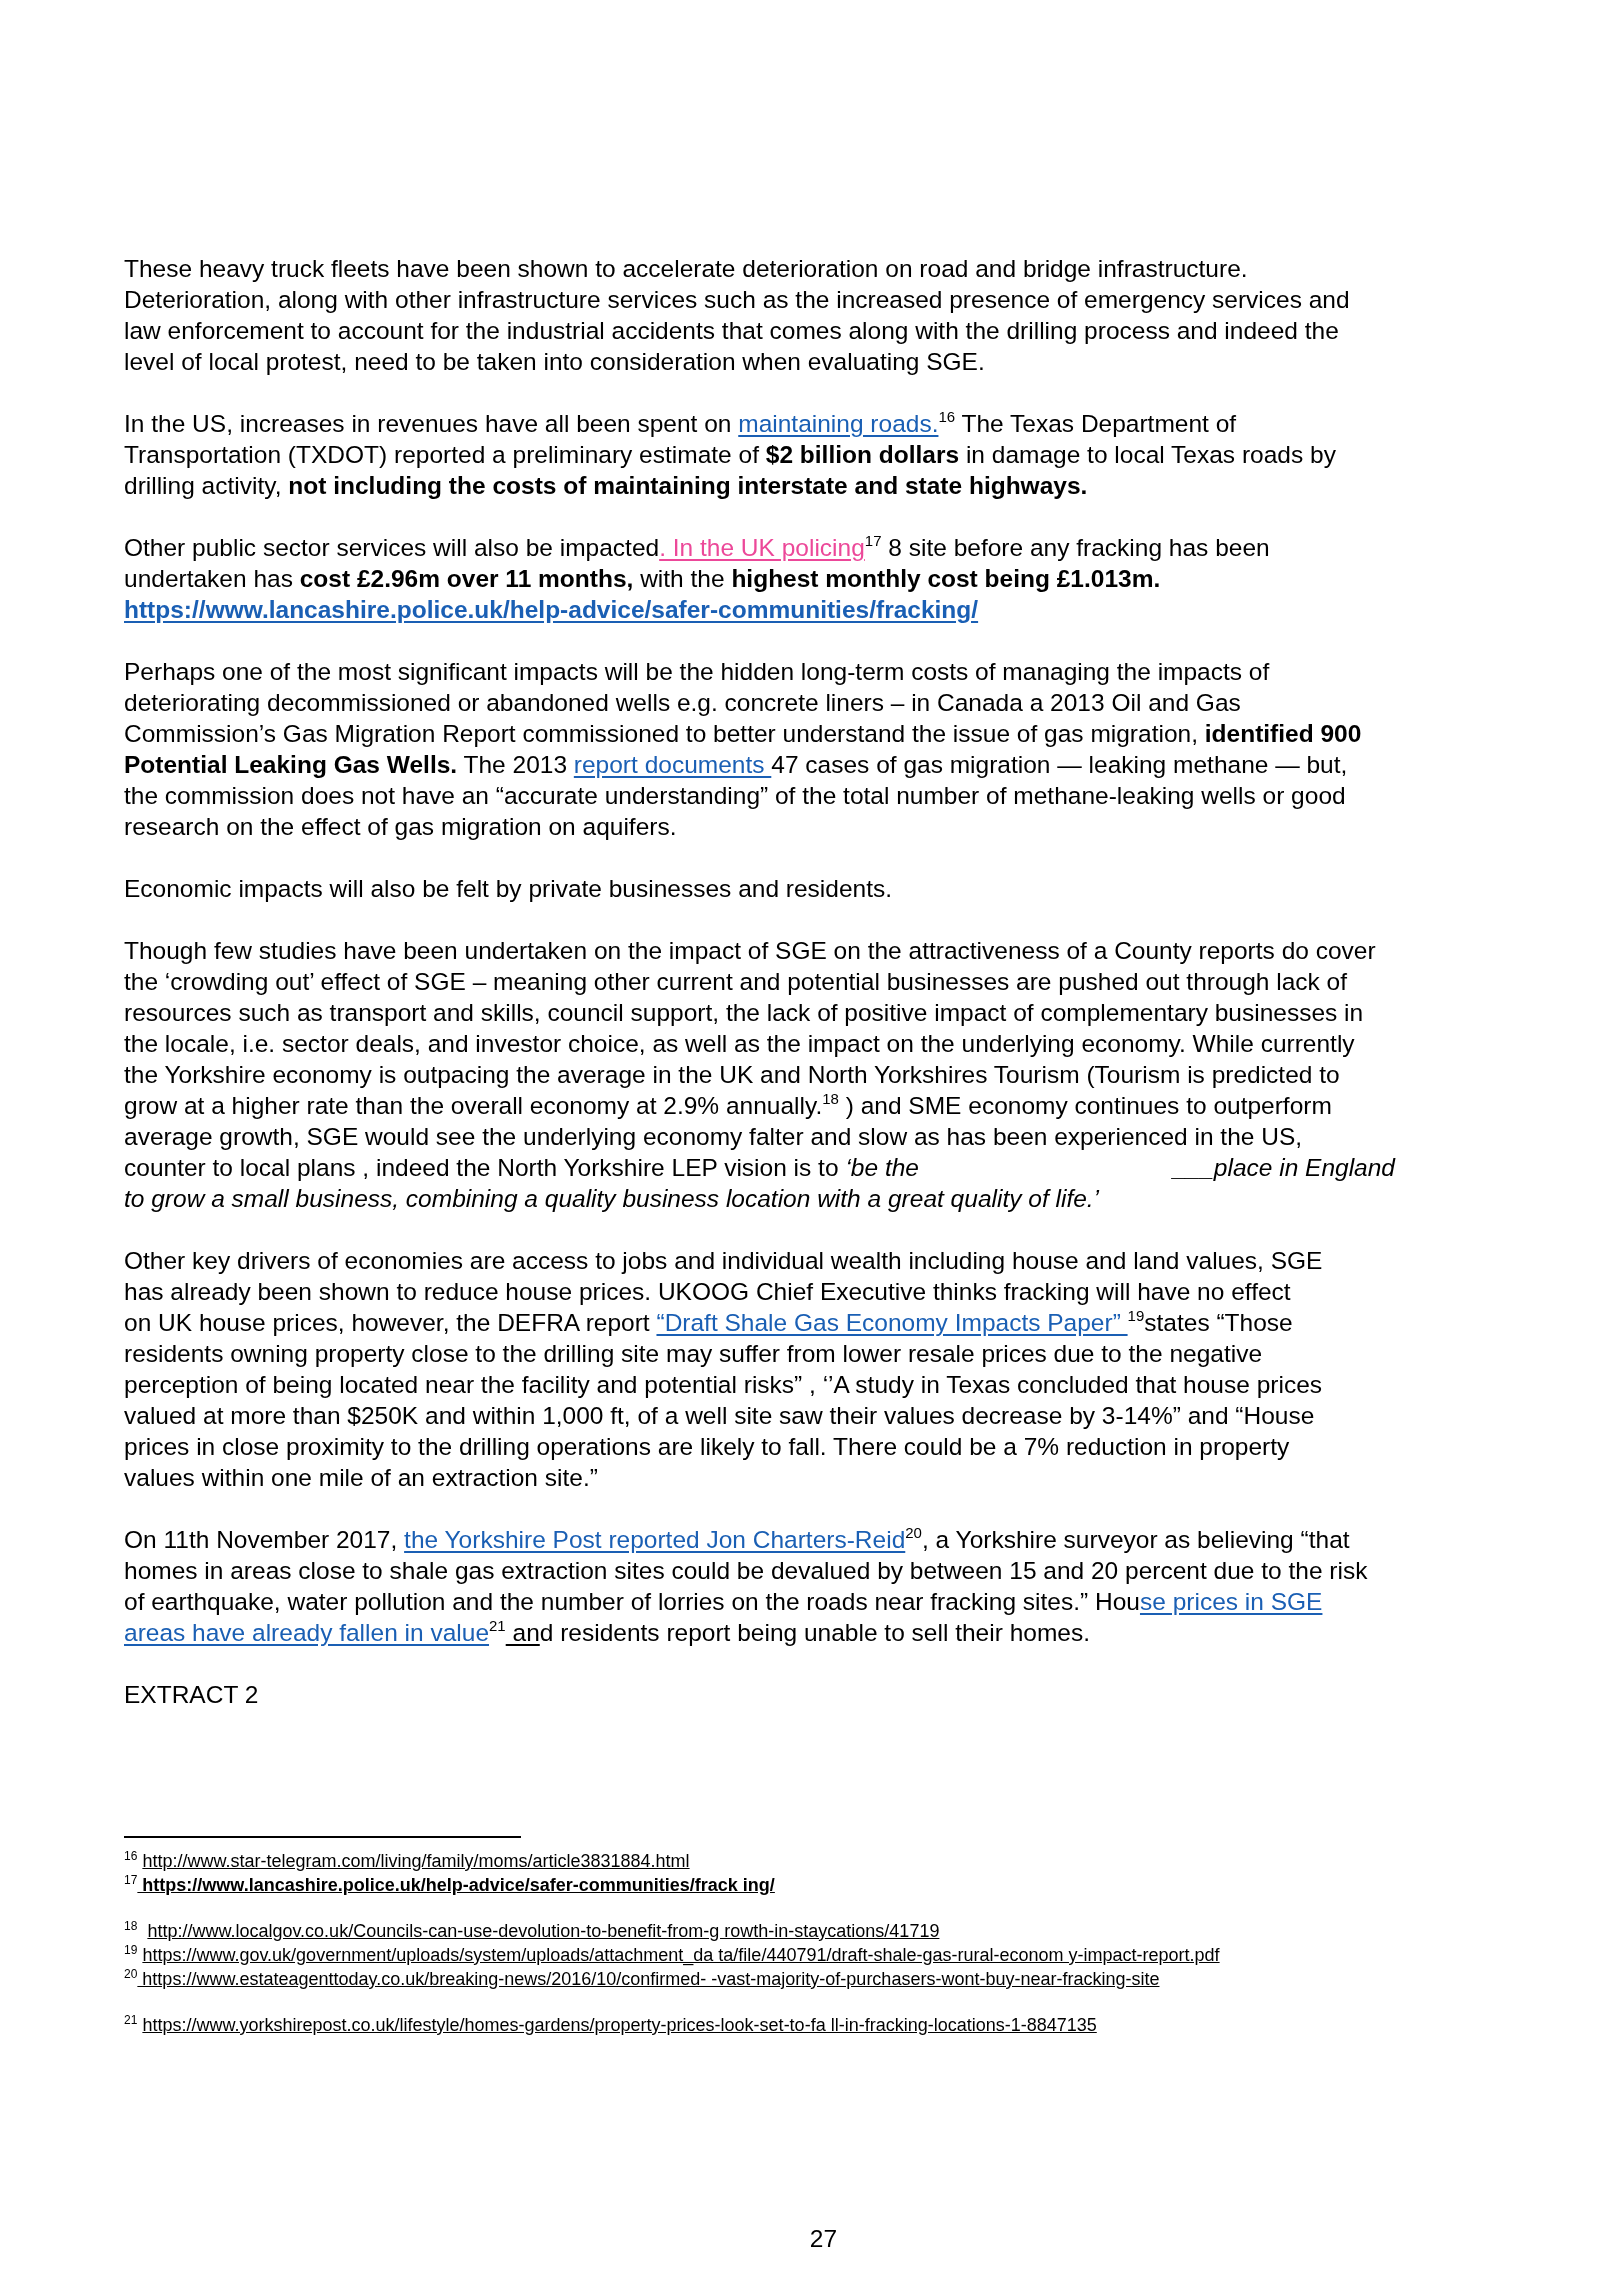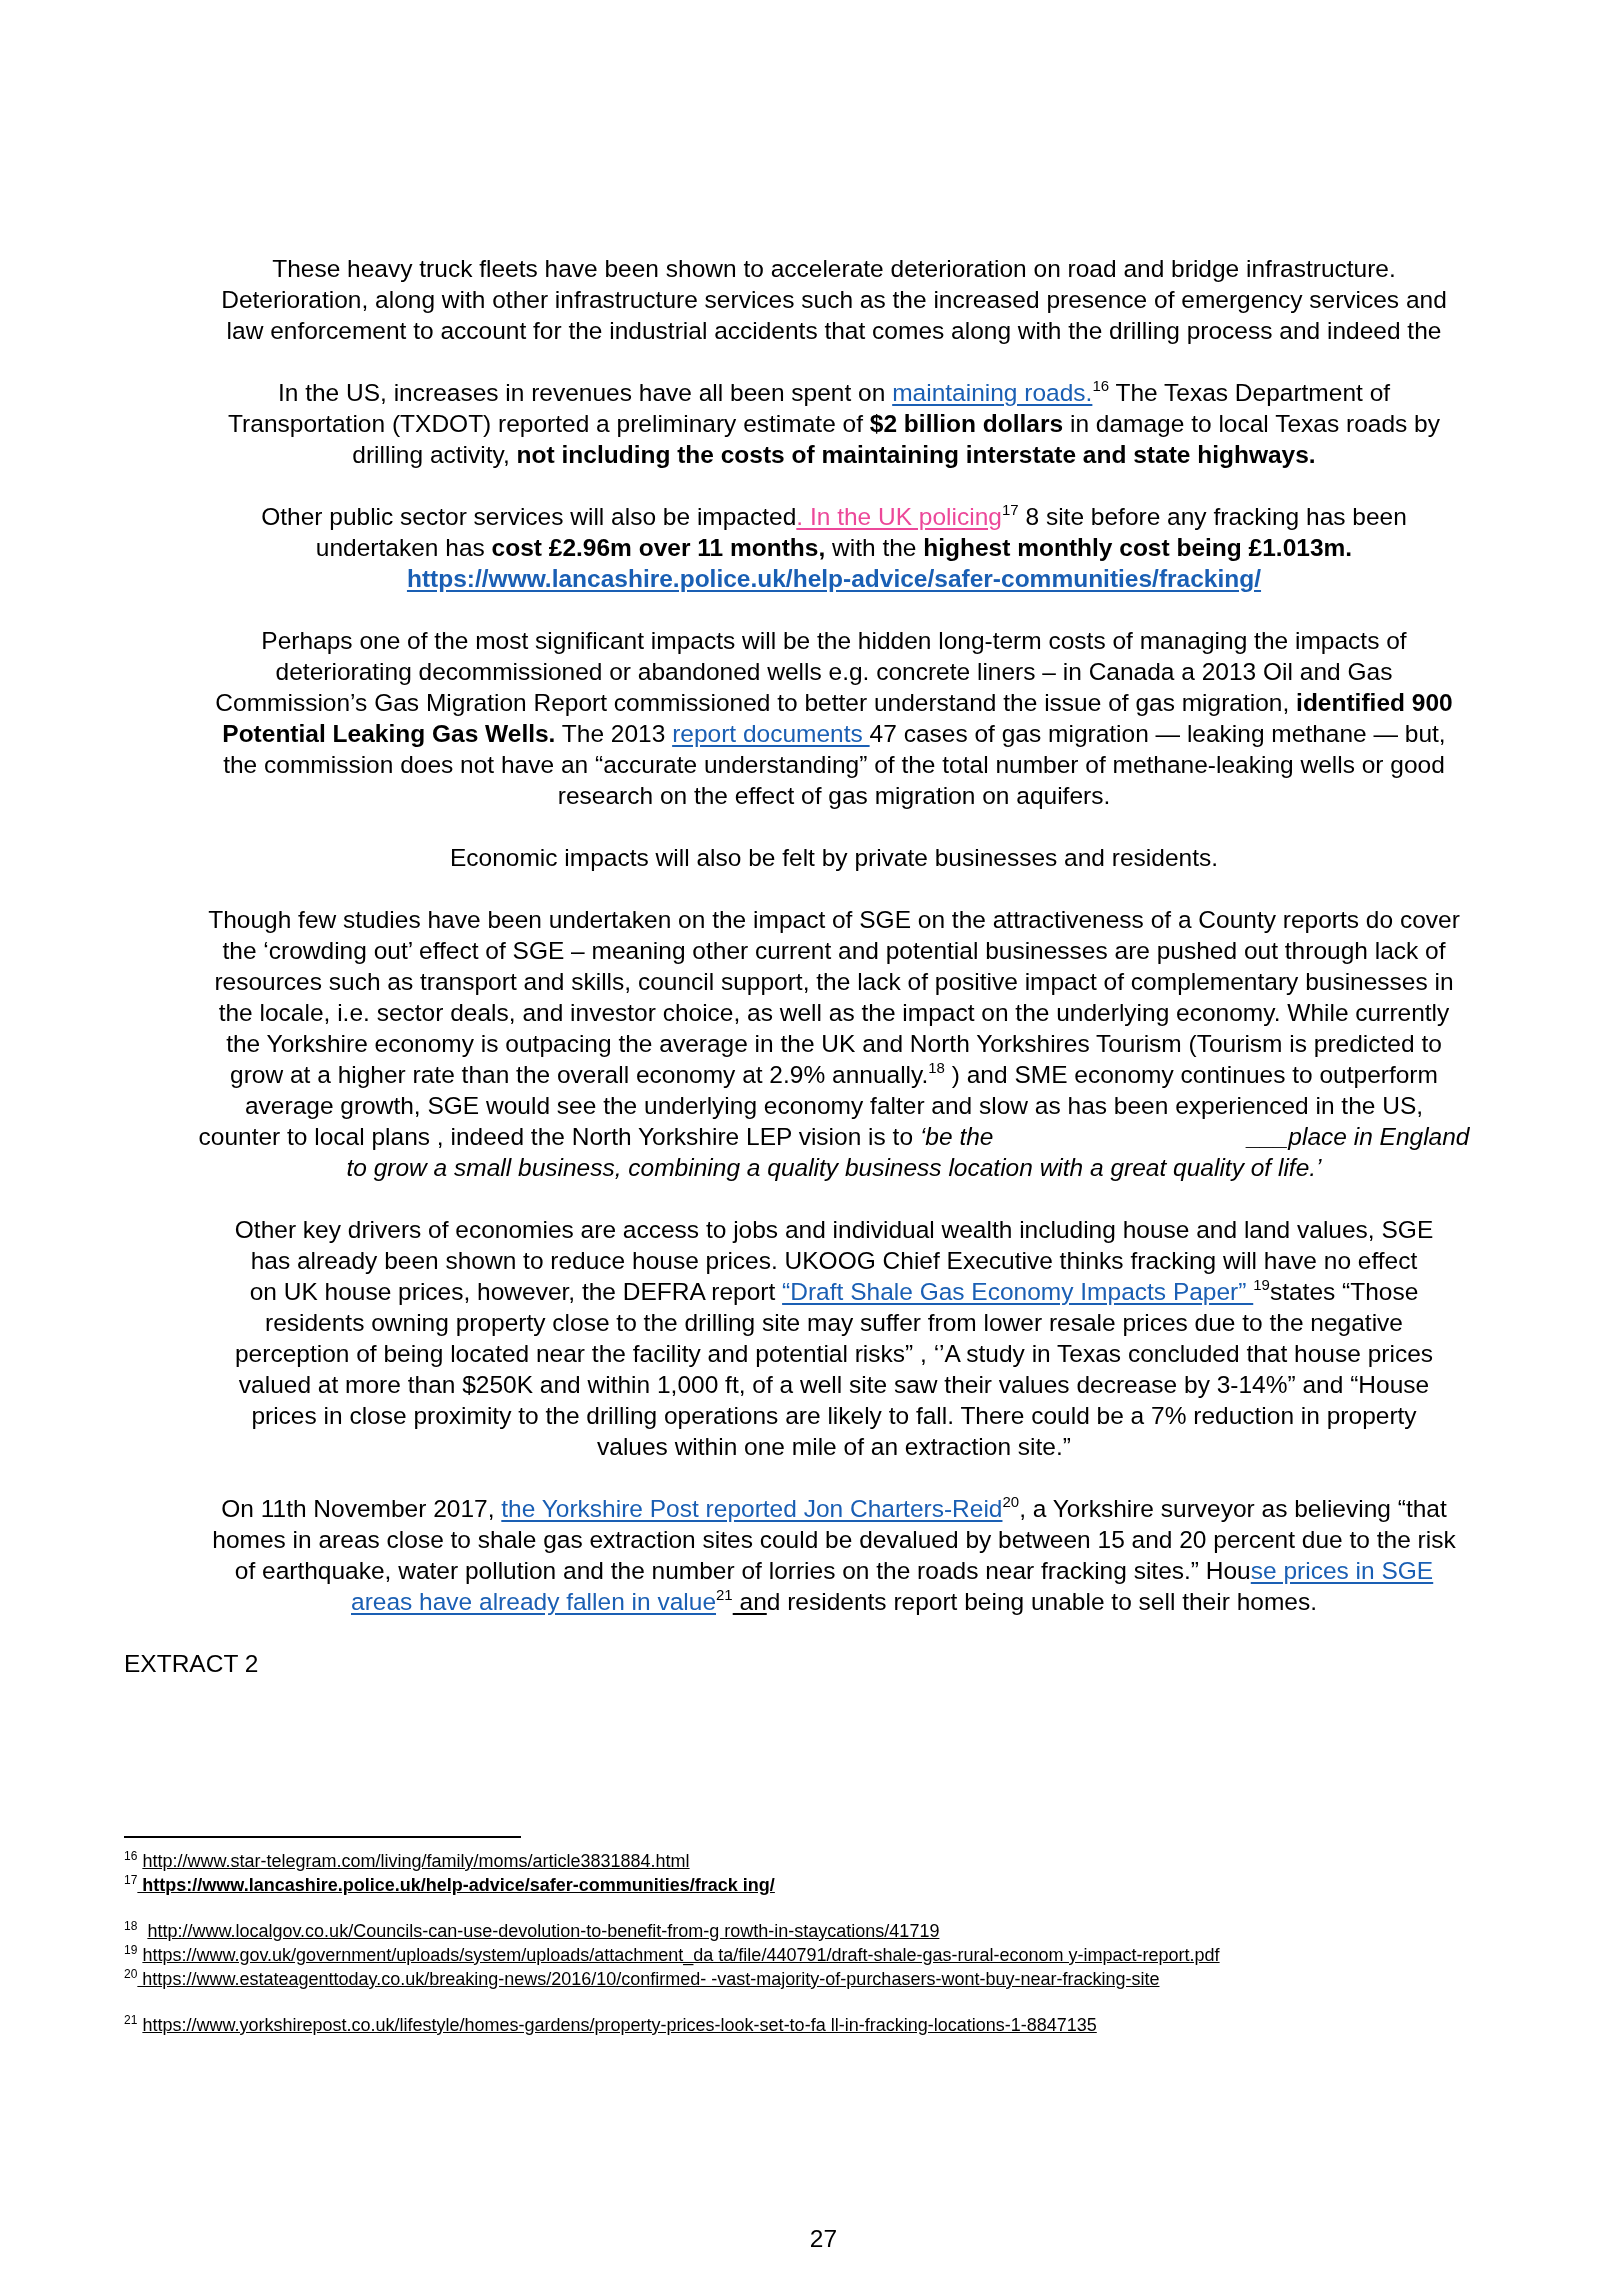--- a/index.html
+++ b/index.html
@@ -1,20 +1,20 @@
 <!DOCTYPE html>
 <html style="font-size:13.5px"><head>
 <meta charset="utf-8">
 <style>
   html, body { margin: 0; padding: 0; background: #ffffff; }
   body { width: 1623px; height: 2295px; position: relative; overflow: hidden;
          font-family: "Liberation Sans", sans-serif; color: #000; }
   .page { position: absolute; left: 124px; top: 253px; width: 1420px; }
   .para { font-size: 24.5px; line-height: 31px; margin: 0 0 31px 0; white-space: nowrap; }
-  .line { display: block; text-align: center; }
+  .line { display: block; }
   a.link { color: #1a5fb4; text-decoration: underline; text-underline-offset: 3.4px; }
   a.link.bold { font-weight: bold; }
   b { font-weight: bold; }
   i { font-style: italic; }
   sup { font-size: 15px; line-height: 0; vertical-align: 0.7em; }
   .extract { font-size: 24.5px; line-height: 31px; margin-top: 30px; }
   .fn-rule { position: absolute; left: 124px; top: 1836px; width: 397px; height: 1.7px; background: #000; }
   .footnotes { position: absolute; left: 124px; top: 1849px; width: 1437px; font-size: 18px; line-height: 24px; }
   .fn { white-space: nowrap; color: #000; }
   .fn sup { font-size: 12px; vertical-align: 0.6em; }
@@ -26,20 +26,21 @@
 </style>
 </head>
 <body>
 
 <div class="page">
 
   <p class="para">
     <span class="line">These heavy truck fleets have been shown to accelerate deterioration on road and bridge infrastructure.</span>
     <span class="line">Deterioration, along with other infrastructure services such as the increased presence of emergency services and</span>
     <span class="line">law enforcement to account for the industrial accidents that comes along with the drilling process and indeed the</span>
+    <span class="line">level of local protest, need to be taken into consideration when evaluating SGE.</span>
   </p>
 
   <p class="para">
     <span class="line"><span>In the US, increases in revenues have all been spent on </span><a class="link" style="color: rgb(26, 95, 180);">maintaining roads.</a><sup>16</sup><span> The Texas Department of</span></span>
     <span class="line"><span>Transportation (TXDOT) reported a preliminary estimate of </span><b>$2 billion dollars</b><span> in damage to local Texas roads by</span></span>
     <span class="line"><span>drilling activity, </span><b>not including the costs of maintaining interstate and state highways.</b></span>
   </p>
 
   <p class="para">
     <span class="line"><span>Other public sector services will also be impacted</span><a class="link" style="color: #ec4899; margin-top: 24px;">. In the UK policing</a><sup>17</sup><span> 8 site before any fracking has been</span></span>

